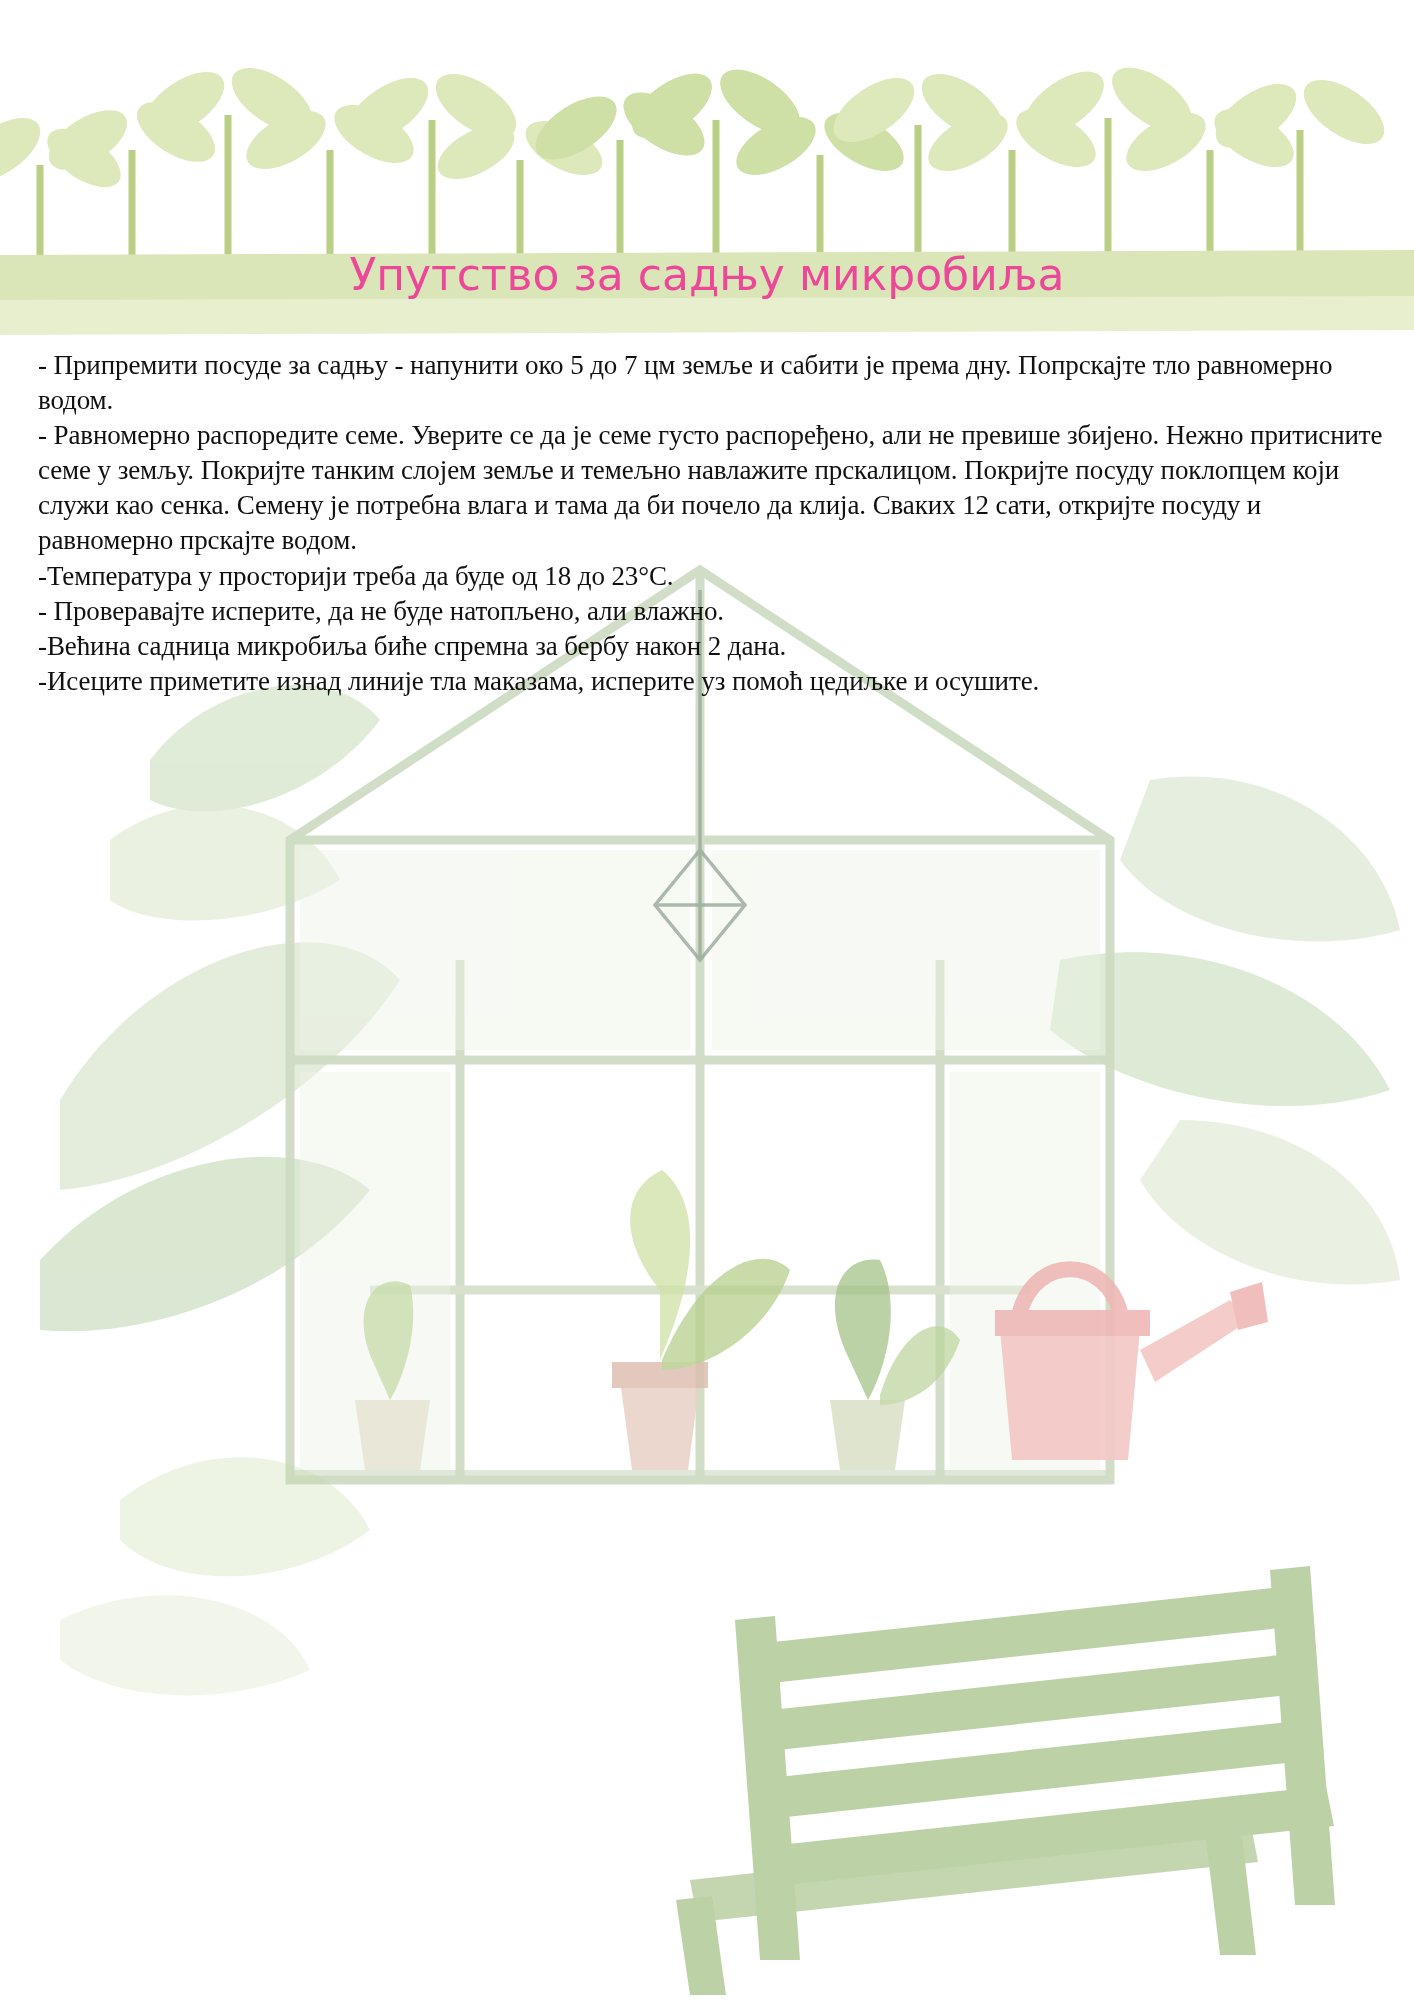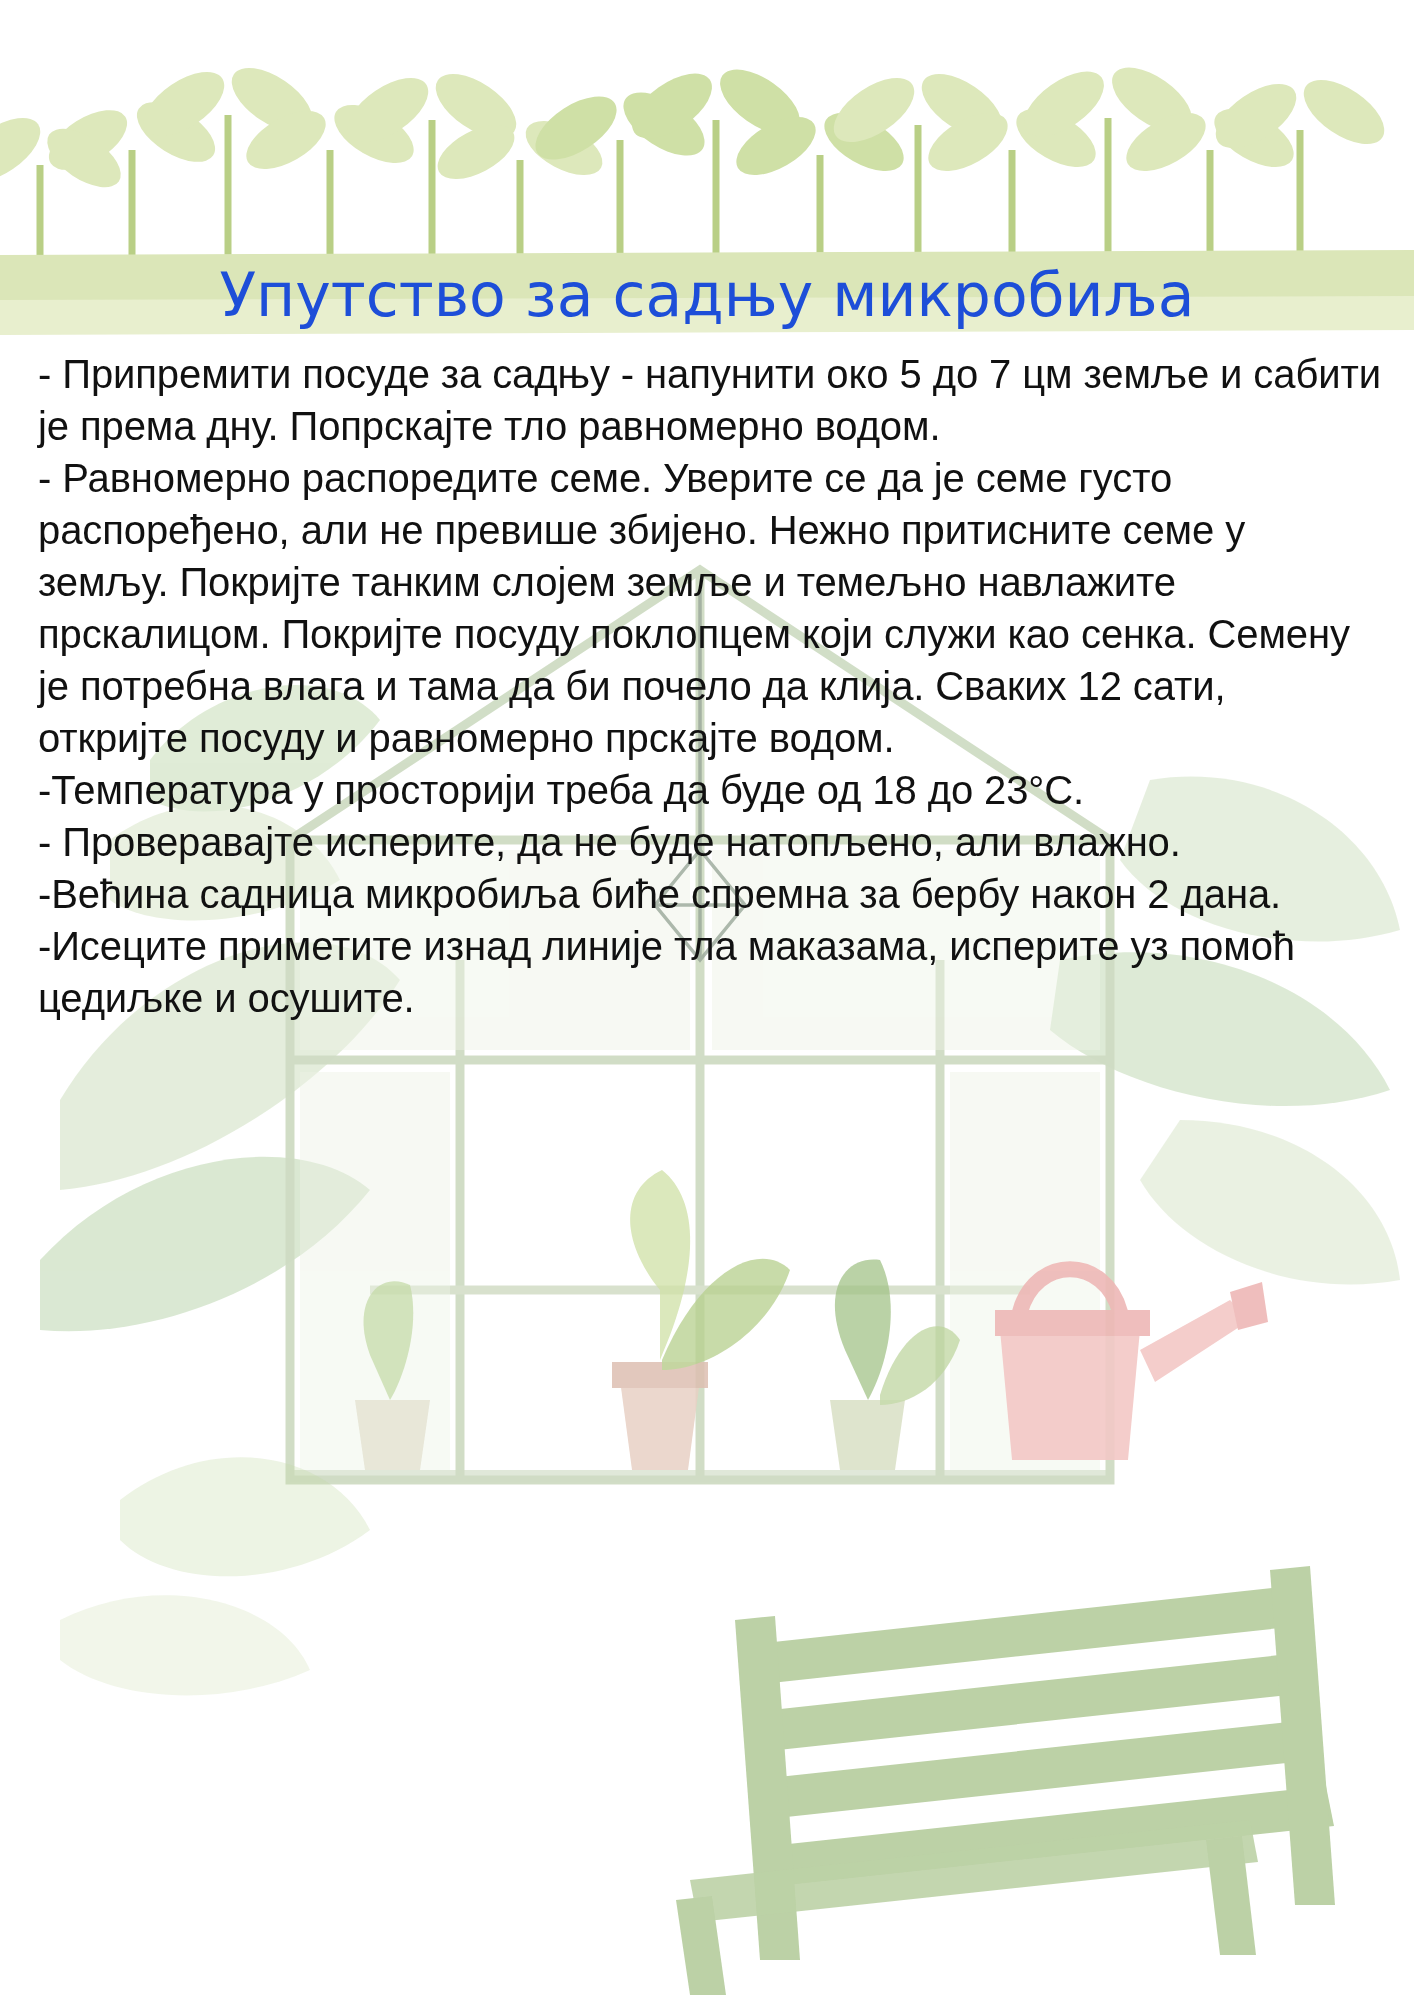--- a/index.html
+++ b/index.html
@@ -43,45 +43,45 @@
     z-index: 2;
     pointer-events: none;
   }
   .header-title {
     position: absolute;
     top: 222px;
     left: 0;
     width: 1414px;
     text-align: center;
     z-index: 4;
-    font-size: 60px;
+    font-size: 44px;
     line-height: 1.1;
-    color: #1d4ed8;
+    color: #ec4899;
     font-family: "DejaVu Sans", sans-serif;
     font-weight: 400;
     letter-spacing: 0px;
     white-space: nowrap;
   }
 
   
   .content {
     position: absolute;
     top: 348px;
     left: 38px;
     width: 1345px;
     z-index: 3;
   }
   .para {
-    font-size: 40px;
+    font-size: 27px;
     line-height: 1.30;
     color: #111111;
     margin: 0 0 0 0;
     letter-spacing: -0.1px;
     text-align: left;
-    font-family: Liberation Sans, sans-serif;
+    font-family: Liberation Serif, serif;
   }
 </style>
 </head>
 <body>
 
 <div id="page">
 
   <div class="bg-art">
     <svg width="1414" height="2000" viewBox="0 0 1414 2000" xmlns="http://www.w3.org/2000/svg" aria-hidden="true">
 

